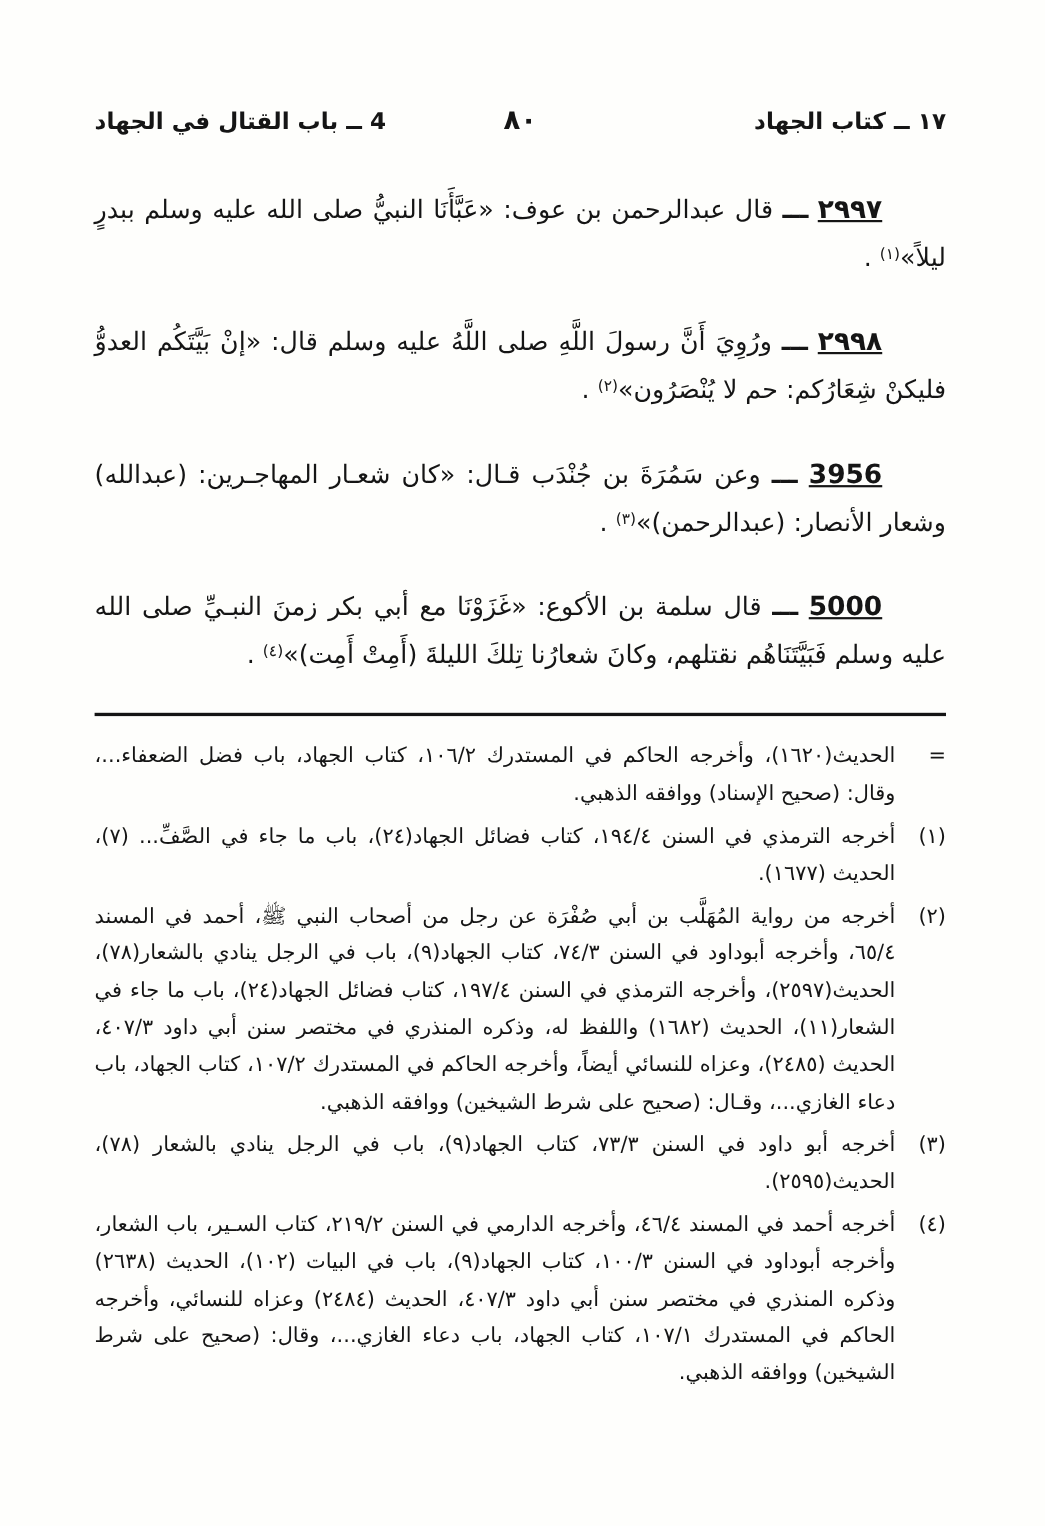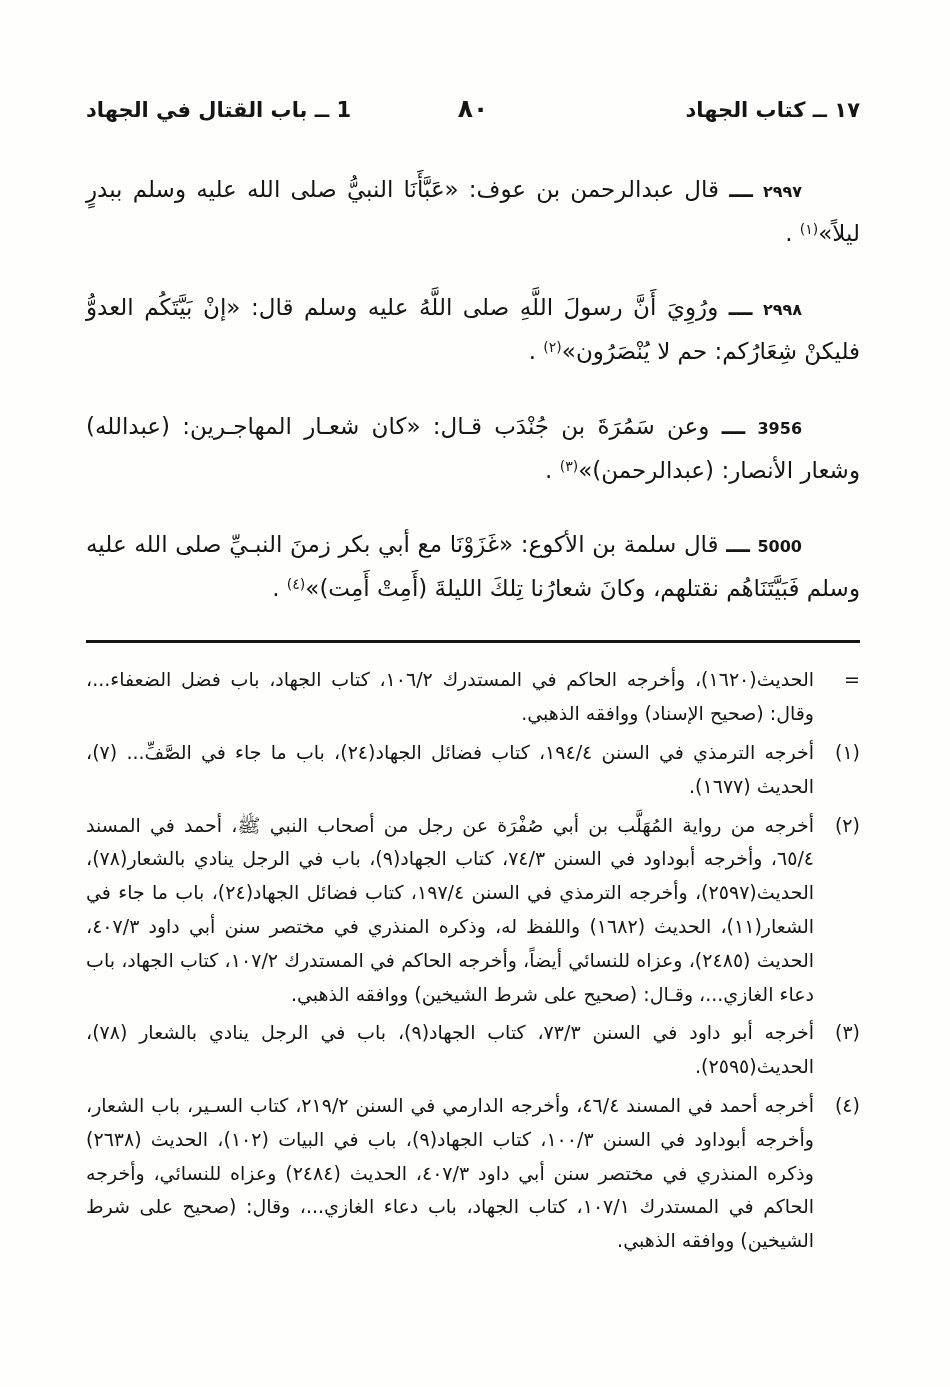--- a/index.html
+++ b/index.html
@@ -38,21 +38,21 @@
   .body-text {
     margin-top: 44px;
     font-size: 23px;
     line-height: 1.92;
     text-align: justify;
   }
   .hadith {
     text-indent: 58px;
     margin: 0 0 30px 0;
   }
-  .hnum { font-weight: 700; font-size: 16px; }
+  .hnum { font-weight: 700; font-size: 24px; text-decoration: underline; }
   .hdash { font-weight: 700; }
   sup.fnref {
     font-size: 14px;
     vertical-align: 7px;
     line-height: 0;
   }
 
   .fn-rule {
     height: 0;
     border-top: 3px solid #141414;
@@ -76,21 +76,21 @@
   }
 </style>
 </head>
 <body>
 
 <div class="page">
 
   <header class="page-header">
     <span class="hdr-side hdr-right">١٧ ــ كتاب الجهاد</span>
     <span class="hdr-center">٨٠</span>
-    <span class="hdr-side hdr-left">1 ــ باب القتال في الجهاد</span>
+    <span class="hdr-side hdr-left">4 ــ باب القتال في الجهاد</span>
   </header>
 
   <main class="body-text">
 
     <p class="hadith">
       <span class="hnum">٢٩٩٧</span>
       <span class="hdash">ـــ</span>
       <span>قال عبدالرحمن بن عوف: «عَبَّأَنَا النبيُّ صلى الله عليه وسلم ببدرٍ ليلاً»</span><sup class="fnref">(١)</sup><span> .</span>
     </p>
 

